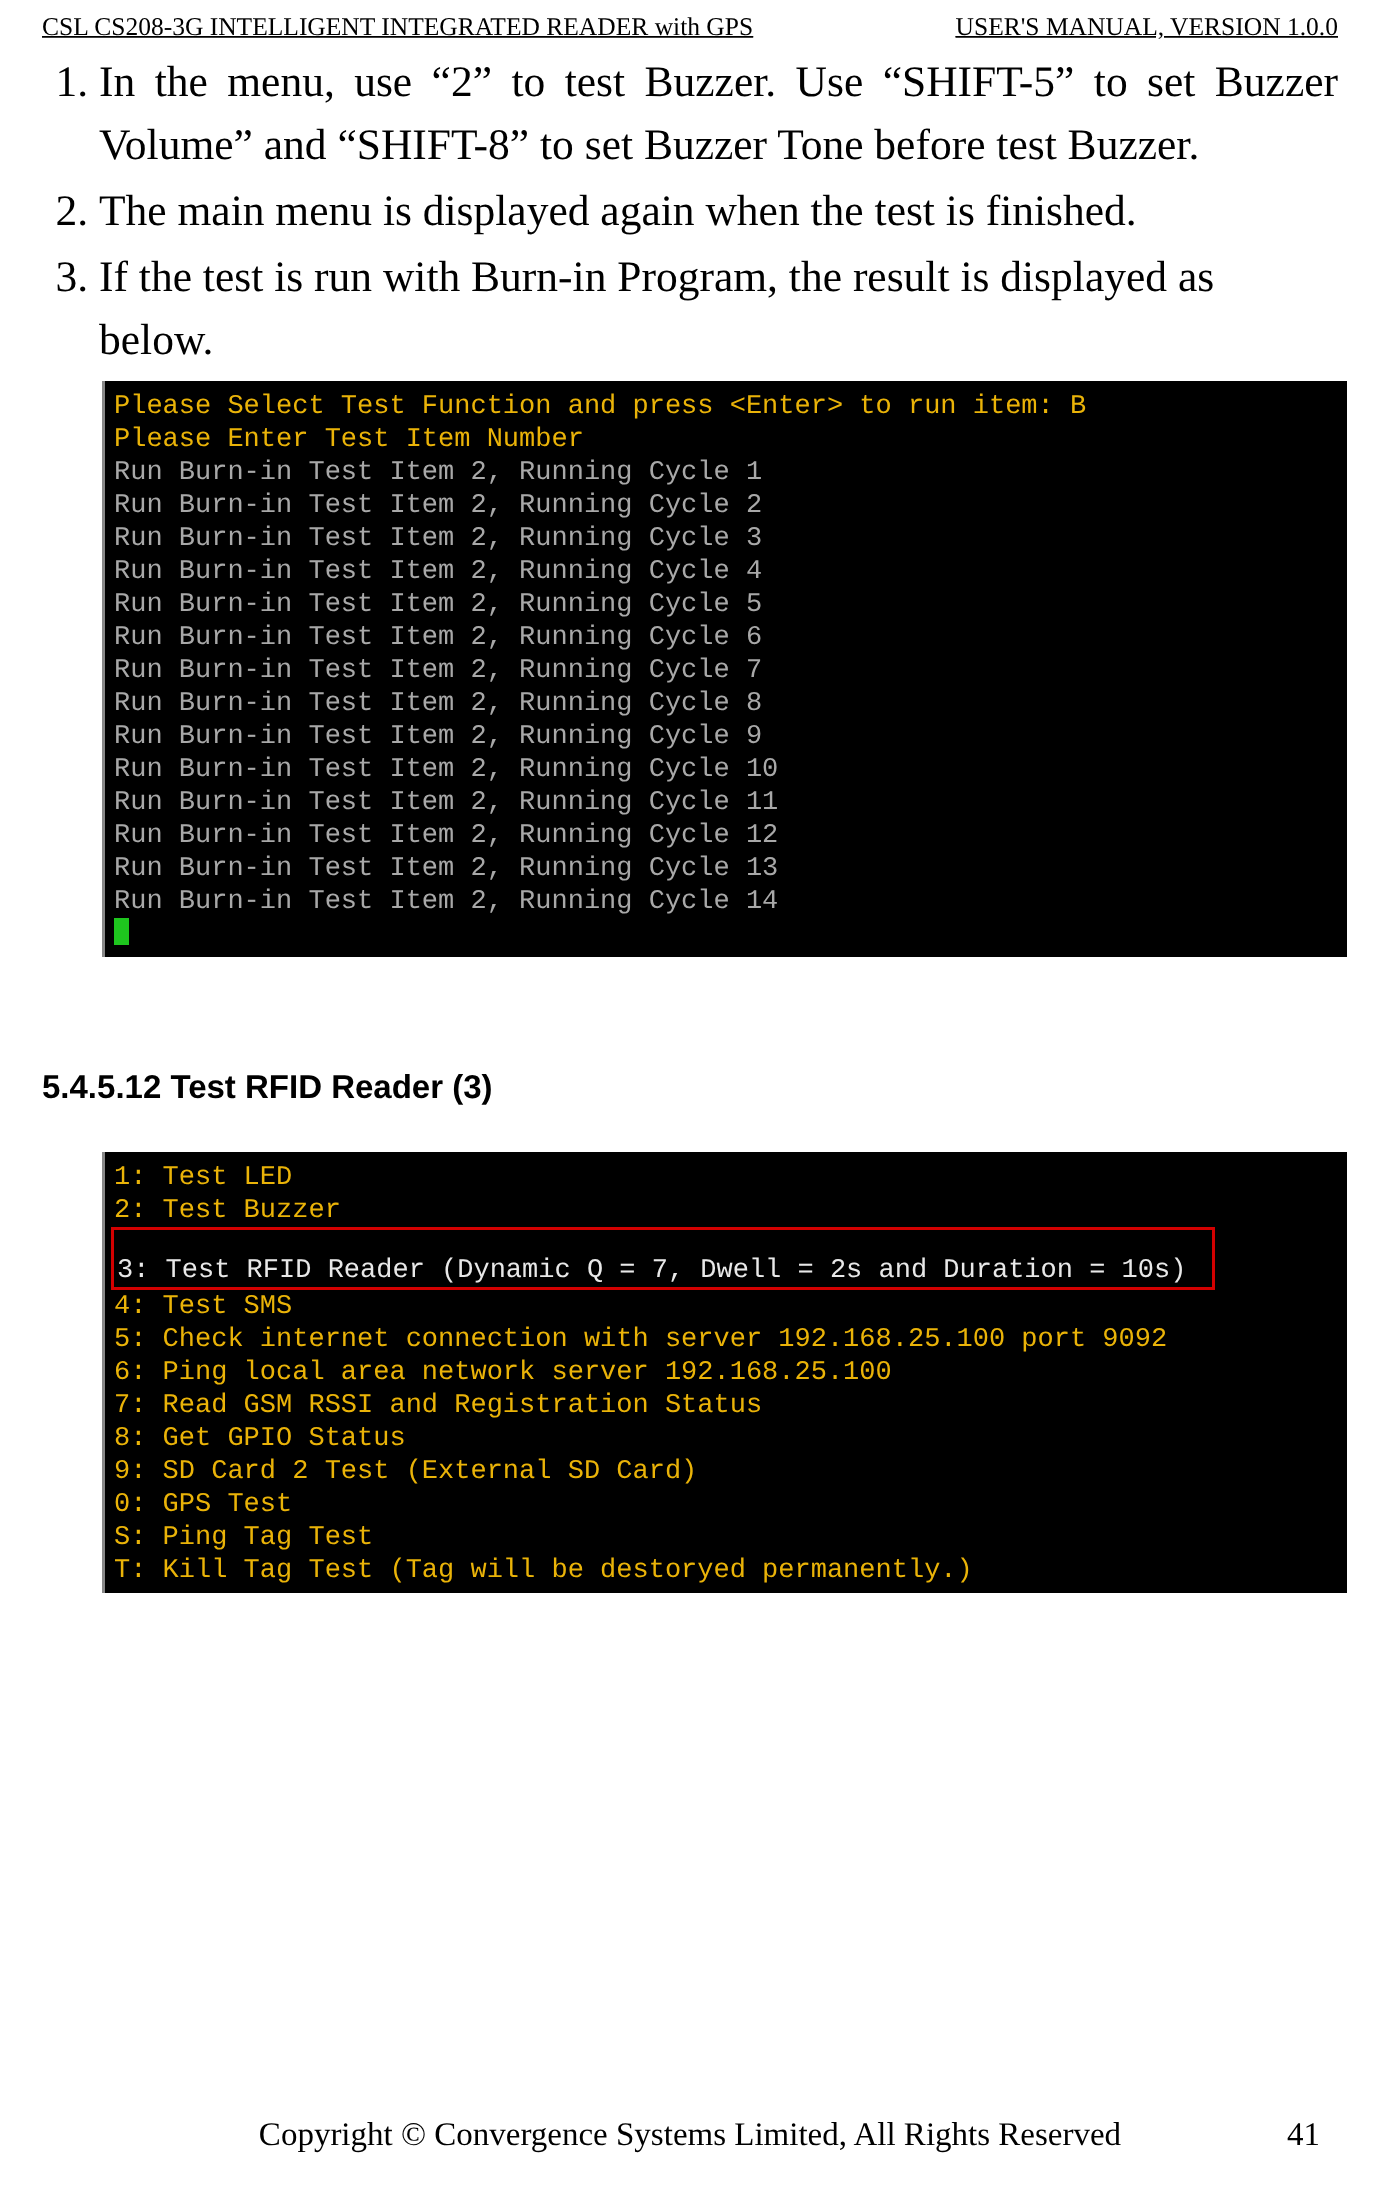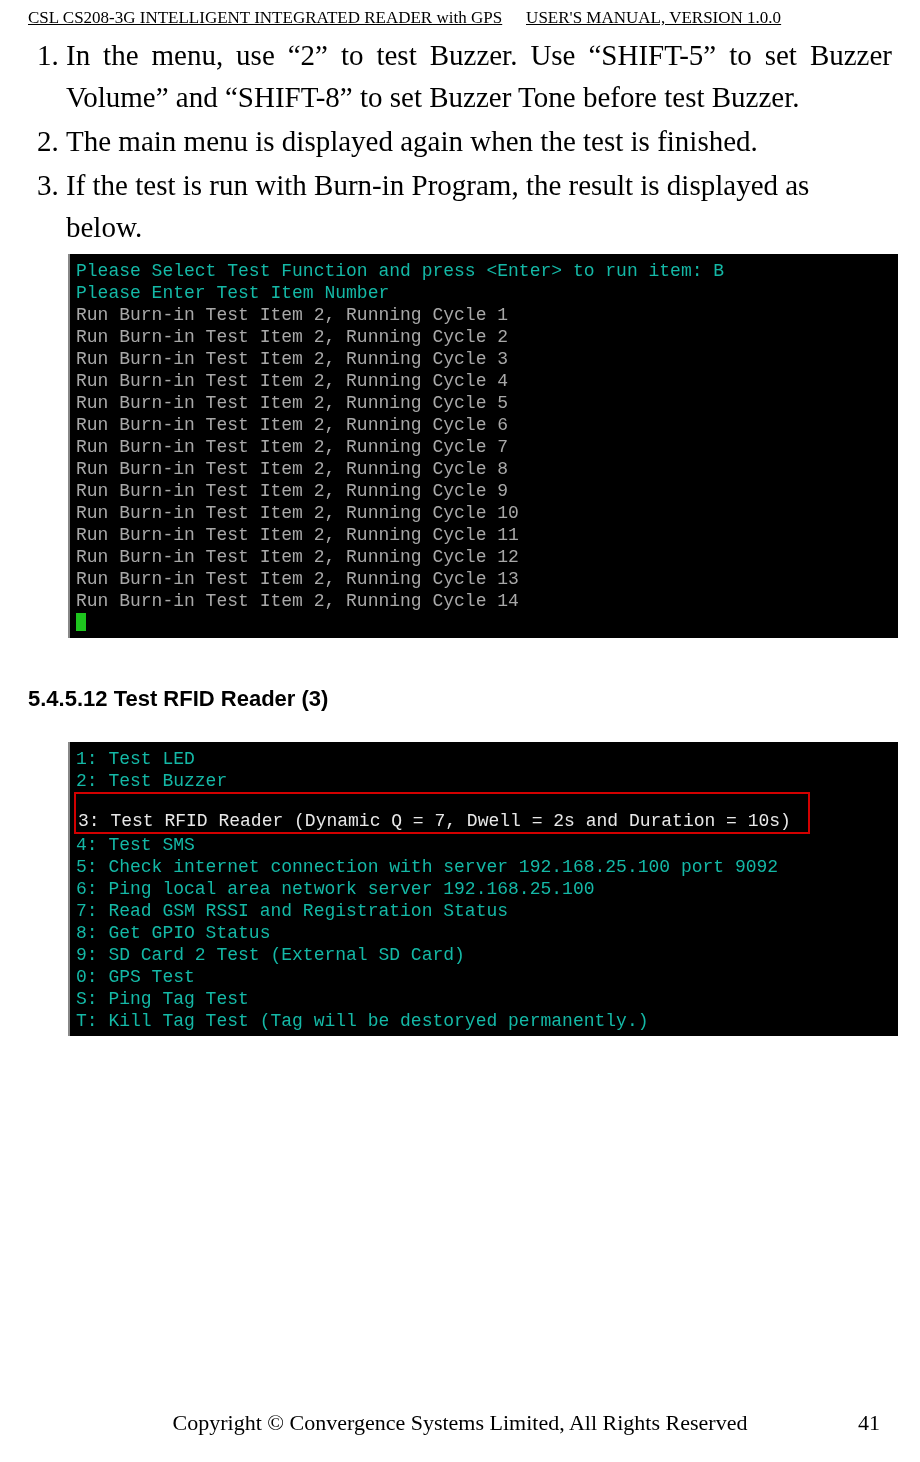--- a/index.html
+++ b/index.html
@@ -13,20 +13,21 @@
   color: #000;
   background: #fff;
   position: relative;
 }
 .page {
   padding: 0 28px;
   box-sizing: border-box;
 }
 .header-row {
   display: flex;
+  justify-content: space-between;
   font-family: "Times New Roman", Times, serif;
   font-size: 17px;
   text-decoration: underline;
   padding-top: 8px;
   padding-bottom: 6px;
   gap: 24px;
 }
 .header-row span { text-decoration: underline; }
 .section-head {
   font-family: Arial, "Helvetica Neue", Helvetica, sans-serif;
@@ -55,21 +56,21 @@
   margin: 4px 0 0 40px;
   background: #000;
   border-left: 2px solid #888;
   box-sizing: border-box;
   padding: 6px 8px 4px 6px;
   font-family: "Courier New", Courier, monospace;
   font-size: 18px;
   line-height: 22px;
   white-space: pre;
 }
-.term .white { color: #14b8a6; }
+.term .white { color: #eab308; }
 .term .grey  { color: #a8a8a8; }
 .term .hl {
   color: #e8e8e8;
   display: inline-block;
   border: 2px solid #d30000;
   padding: 16px 6px 0 2px;
   margin-left: -2px;
 }
 .term .cursor {
   display: inline-block;
@@ -127,21 +128,21 @@
 <span class="grey">Run Burn-in Test Item 2, Running Cycle 7</span>
 <span class="grey">Run Burn-in Test Item 2, Running Cycle 8</span>
 <span class="grey">Run Burn-in Test Item 2, Running Cycle 9</span>
 <span class="grey">Run Burn-in Test Item 2, Running Cycle 10</span>
 <span class="grey">Run Burn-in Test Item 2, Running Cycle 11</span>
 <span class="grey">Run Burn-in Test Item 2, Running Cycle 12</span>
 <span class="grey">Run Burn-in Test Item 2, Running Cycle 13</span>
 <span class="grey">Run Burn-in Test Item 2, Running Cycle 14</span>
 <span class="cursor"></span></div>
 
-  <div class="section-head" style="margin-top:48px;">5.4.5.12    Test RFID Reader (3)</div>
+  <div class="section-head" style="margin-top:74px;">5.4.5.12    Test RFID Reader (3)</div>
 
 
   <div class="term"><span class="white">1: Test LED</span>
 <span class="white">2: Test Buzzer</span>
 <span class="hl">3: Test RFID Reader (Dynamic Q = 7, Dwell = 2s and Duration = 10s) </span>
 <span class="white">4: Test SMS</span>
 <span class="white">5: Check internet connection with server 192.168.25.100 port 9092</span>
 <span class="white">6: Ping local area network server 192.168.25.100</span>
 <span class="white">7: Read GSM RSSI and Registration Status</span>
 <span class="white">8: Get GPIO Status</span>

